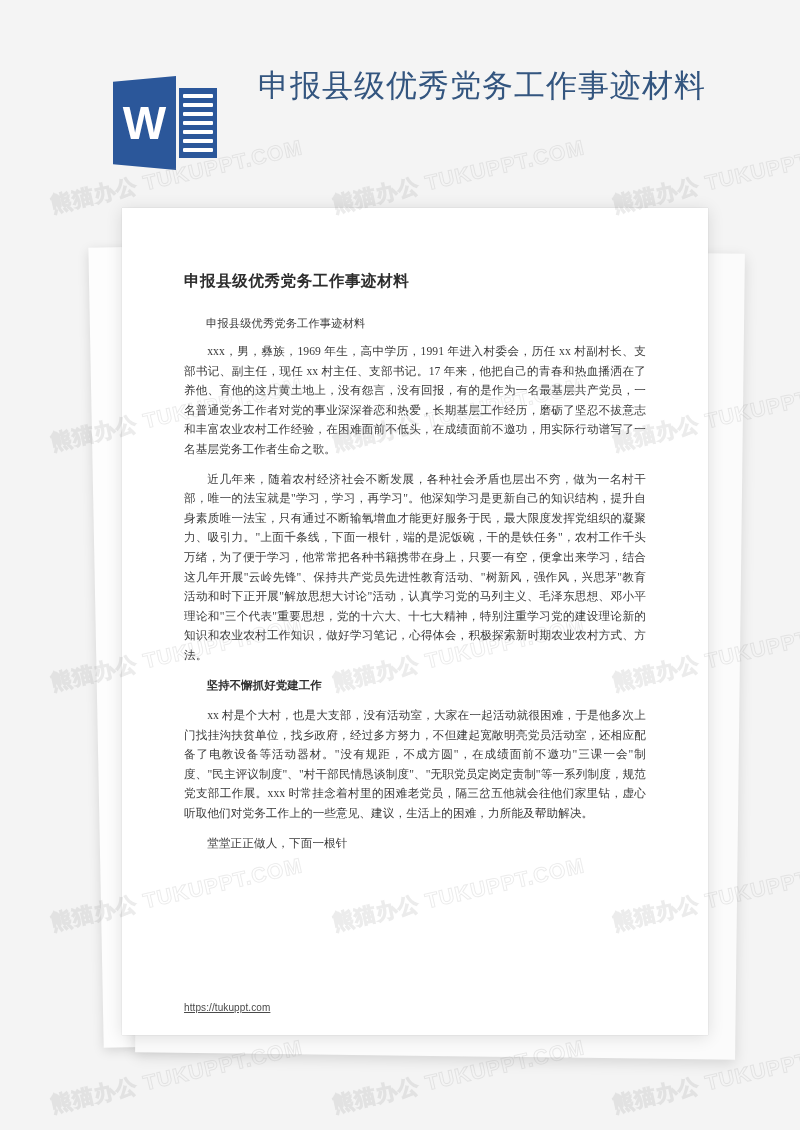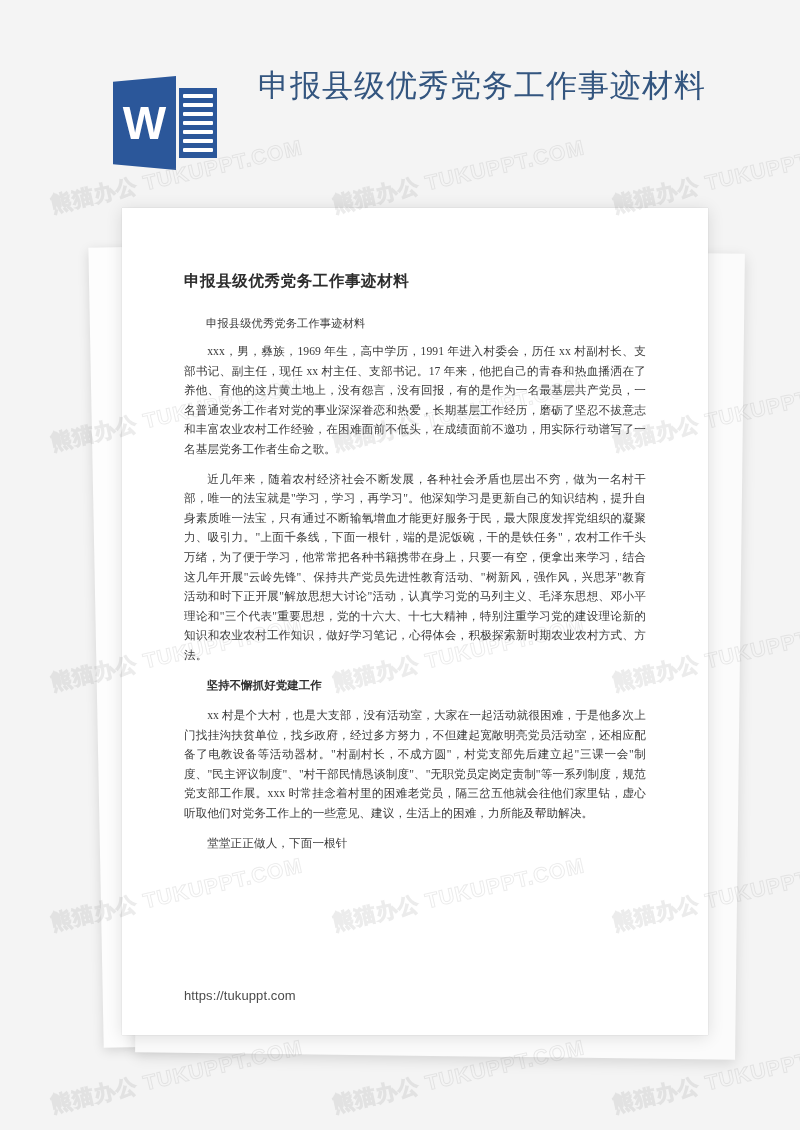--- a/index.html
+++ b/index.html
@@ -191,42 +191,43 @@
   .para.section {
     font-weight: 700;
     text-indent: 2em;
     font-size: 11.4px;
     margin-bottom: 11px;
     color: #2f2f2f;
   }
   .footer-link {
     position: absolute;
     left: 62px;
-    bottom: 32px;
-    font-family: "Liberation Sans", sans-serif;
-    font-size: 13px;
+    bottom: 22px;
+    font-family: "Liberation Sans", sans-serif;
+    font-size: 10px;
     color: #4a4a4a;
     letter-spacing: .1px;
+    text-decoration: underline;
   }
 </style>
 </head>
 <body>
 
 <div class="stack">
   <div class="sheet sheet-back-left"></div>
   <div class="sheet sheet-back-bottom"></div>
 
   <div class="sheet sheet-front">
     <div class="doc-inner">
       <h1 class="doc-title">申报县级优秀党务工作事迹材料</h1>
       <p class="doc-sub">申报县级优秀党务工作事迹材料</p>
       <p class="para">xxx，男，彝族，1969 年生，高中学历，1991 年进入村委会，历任 xx 村副村长、支部书记、副主任，现任 xx 村主任、支部书记。17 年来，他把自己的青春和热血播洒在了养他、育他的这片黄土地上，没有怨言，没有回报，有的是作为一名最基层共产党员，一名普通党务工作者对党的事业深深眷恋和热爱，长期基层工作经历，磨砺了坚忍不拔意志和丰富农业农村工作经验，在困难面前不低头，在成绩面前不邀功，用实际行动谱写了一名基层党务工作者生命之歌。</p>
       <p class="para">近几年来，随着农村经济社会不断发展，各种社会矛盾也层出不穷，做为一名村干部，唯一的法宝就是"学习，学习，再学习"。他深知学习是更新自己的知识结构，提升自身素质唯一法宝，只有通过不断输氧增血才能更好服务于民，最大限度发挥党组织的凝聚力、吸引力。"上面千条线，下面一根针，端的是泥饭碗，干的是铁任务"，农村工作千头万绪，为了便于学习，他常常把各种书籍携带在身上，只要一有空，便拿出来学习，结合这几年开展"云岭先锋"、保持共产党员先进性教育活动、"树新风，强作风，兴思茅"教育活动和时下正开展"解放思想大讨论"活动，认真学习党的马列主义、毛泽东思想、邓小平理论和"三个代表"重要思想，党的十六大、十七大精神，特别注重学习党的建设理论新的知识和农业农村工作知识，做好学习笔记，心得体会，积极探索新时期农业农村方式、方法。</p>
       <p class="para section">坚持不懈抓好党建工作</p>
-      <p class="para">xx 村是个大村，也是大支部，没有活动室，大家在一起活动就很困难，于是他多次上门找挂沟扶贫单位，找乡政府，经过多方努力，不但建起宽敞明亮党员活动室，还相应配备了电教设备等活动器材。"村副村长，不成方圆"，村党支部先后建立起"三课一会"制度、"民主评议制度"、"村干部民情恳谈制度"、"无职党员定岗定责制"等一系列制度，规范党支部工作展。xxx 时常挂念着村里的困难老党员，隔三岔五他就会往他们家里钻，虚心听取他们对党务工作上的一些意见、建议，生活上的困难，力所能及帮助解决。</p>
+      <p class="para">xx 村是个大村，也是大支部，没有活动室，大家在一起活动就很困难，于是他多次上门找挂沟扶贫单位，找乡政府，经过多方努力，不但建起宽敞明亮党员活动室，还相应配备了电教设备等活动器材。"没有规距，不成方圆"，在成绩面前不邀功"三课一会"制度、"民主评议制度"、"村干部民情恳谈制度"、"无职党员定岗定责制"等一系列制度，规范党支部工作展。xxx 时常挂念着村里的困难老党员，隔三岔五他就会往他们家里钻，虚心听取他们对党务工作上的一些意见、建议，生活上的困难，力所能及帮助解决。</p>
       <p class="para">堂堂正正做人，下面一根针</p>
       <div class="footer-link">https://tukuppt.com</div>
     </div>
   </div>
 </div>
 
 <div class="header">
   <div class="word-icon">
     <div class="wi-body"></div>
     <div class="wi-w">W</div>

